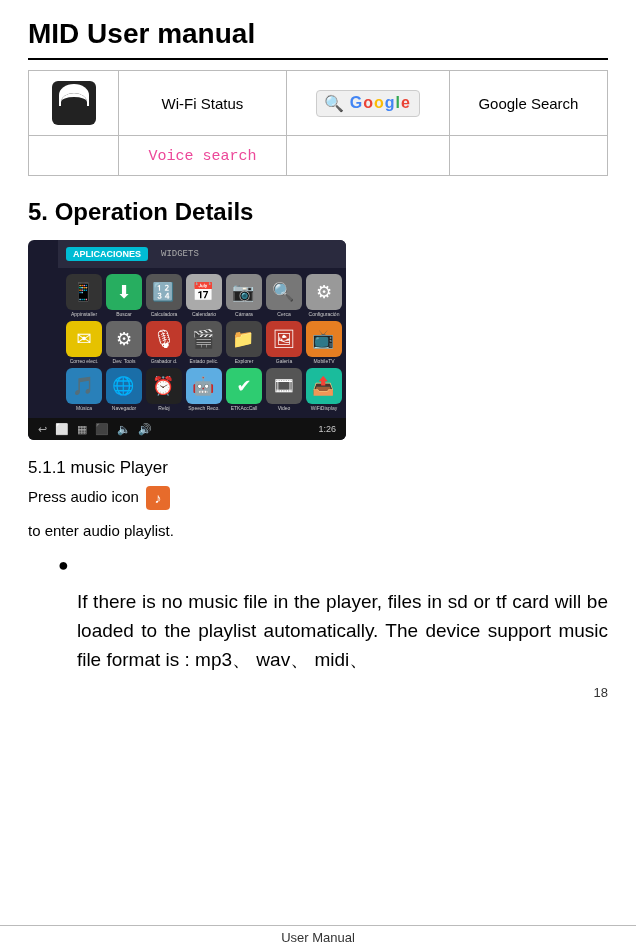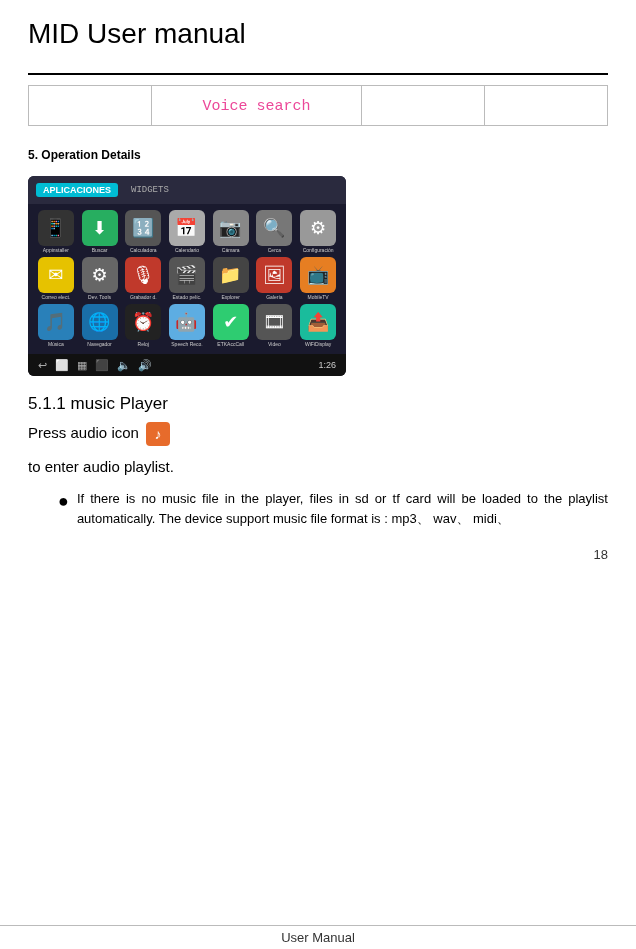--- a/index.html
+++ b/index.html
@@ -8,24 +8,24 @@
       background: #fff;
       width: 636px;
       min-height: 949px;
       position: relative;
       padding: 18px 28px 40px 28px;
       font-size: 15px;
       color: #000;
     }
     h1.page-title {
       font-size: 28px;
-      font-weight: normal;
+      font-weight: bold;
       margin-bottom: 10px;
       border-bottom: 2px solid #000;
-      padding-bottom: 23px;
+      padding-bottom: 8px;
     }
     table.status-table {
       border-collapse: collapse;
       width: 100%;
       margin-bottom: 22px;
     }
     table.status-table td {
       border: 1px solid #bbb;
       padding: 10px 14px;
       vertical-align: middle;
@@ -79,32 +79,33 @@
     .google-logo-text .g-blue { color: #4285F4; }
     .google-logo-text .g-red { color: #EA4335; }
     .google-logo-text .g-yellow { color: #FBBC05; }
     .google-logo-text .g-green { color: #34A853; }
     .voice-search-text {
       color: #ec4899;
       font-family: 'Courier New', monospace;
       font-size: 15px;
     }
     h2.section-heading {
-      font-size: 12px;
+      font-size: 24px;
       font-weight: bold;
       margin: 10px 0 14px 0;
     }
     .device-screenshot {
       width: 318px;
       height: 200px;
       background: #1a1a2e;
       border-radius: 6px;
       margin-bottom: 18px;
       overflow: hidden;
       position: relative;
+      padding-left: 30px;
     }
     .device-screenshot .top-bar {
       background: #2a2a3e;
       height: 28px;
       display: flex;
       align-items: center;
       padding: 0 8px;
       gap: 6px;
     }
     .tab-btn {
@@ -200,23 +201,24 @@
       align-items: flex-start;
       gap: 8px;
       margin-bottom: 6px;
     }
     .bullet-dot {
       font-size: 18px;
       line-height: 1.4;
       flex-shrink: 0;
     }
     .bullet-content {
-      font-size: 13px;
+      font-size: 19px;
       line-height: 1.55;
       text-align: justify;
+      margin-top: 34px;
     }
     .footer-bar {
       position: absolute;
       bottom: 0;
       left: 0;
       right: 0;
       border-top: 1px solid #bbb;
       display: flex;
       justify-content: space-between;
       align-items: center;
@@ -231,20 +233,35 @@
       margin-bottom: 2px;
     }
   </style>
 </head>
 <body>
 
 <h1 class="page-title">MID User manual</h1>
 
 <table class="status-table">
   <tbody>
+      <tr>
+    <td class="wifi-icon-cell">
+      <div class="wifi-symbol"></div>
+    </td>
+    <td>Wi-Fi Status</td>
+    <td>
+      <div class="google-search-box">
+        <span class="mag-icon">🔍</span>
+        <span class="google-logo-text">
+          <span class="g-blue">G</span><span class="g-red">o</span><span class="g-yellow">o</span><span class="g-blue">g</span><span class="g-green">l</span><span class="g-red">e</span>
+        </span>
+      </div>
+    </td>
+    <td>Google Search</td>
+  </tr>
   <tr>
     <td></td>
     <td>
       <span class="voice-search-text">Voice search</span>
     </td>
     <td></td>
     <td></td>
   </tr>
 </tbody>
   </table>
@@ -366,21 +383,21 @@
 
 <p class="para-text">to enter audio playlist.</p>
 
 <div class="bullet-section">
   <div class="bullet-item">
     <span class="bullet-dot">●</span>
     <span class="bullet-content">If  there  is  no  music  file  in  the player, files in sd or tf card will be loaded to the playlist automatically. The  device  support  music  file format  is  :  mp3、 wav、 midi、</span>
   </div>
 </div>
 
-<div style="text-align:right; margin-top: 16px; padding-right: 0px;">
+<div style="text-align:right; margin-top: 8px; padding-right: 0px;">
   <span class="page-number">18</span>
 </div>
 
 <div class="footer-bar">
   <span></span>
   <span>User Manual</span>
   <span></span>
 </div>
 
 </body></html>

